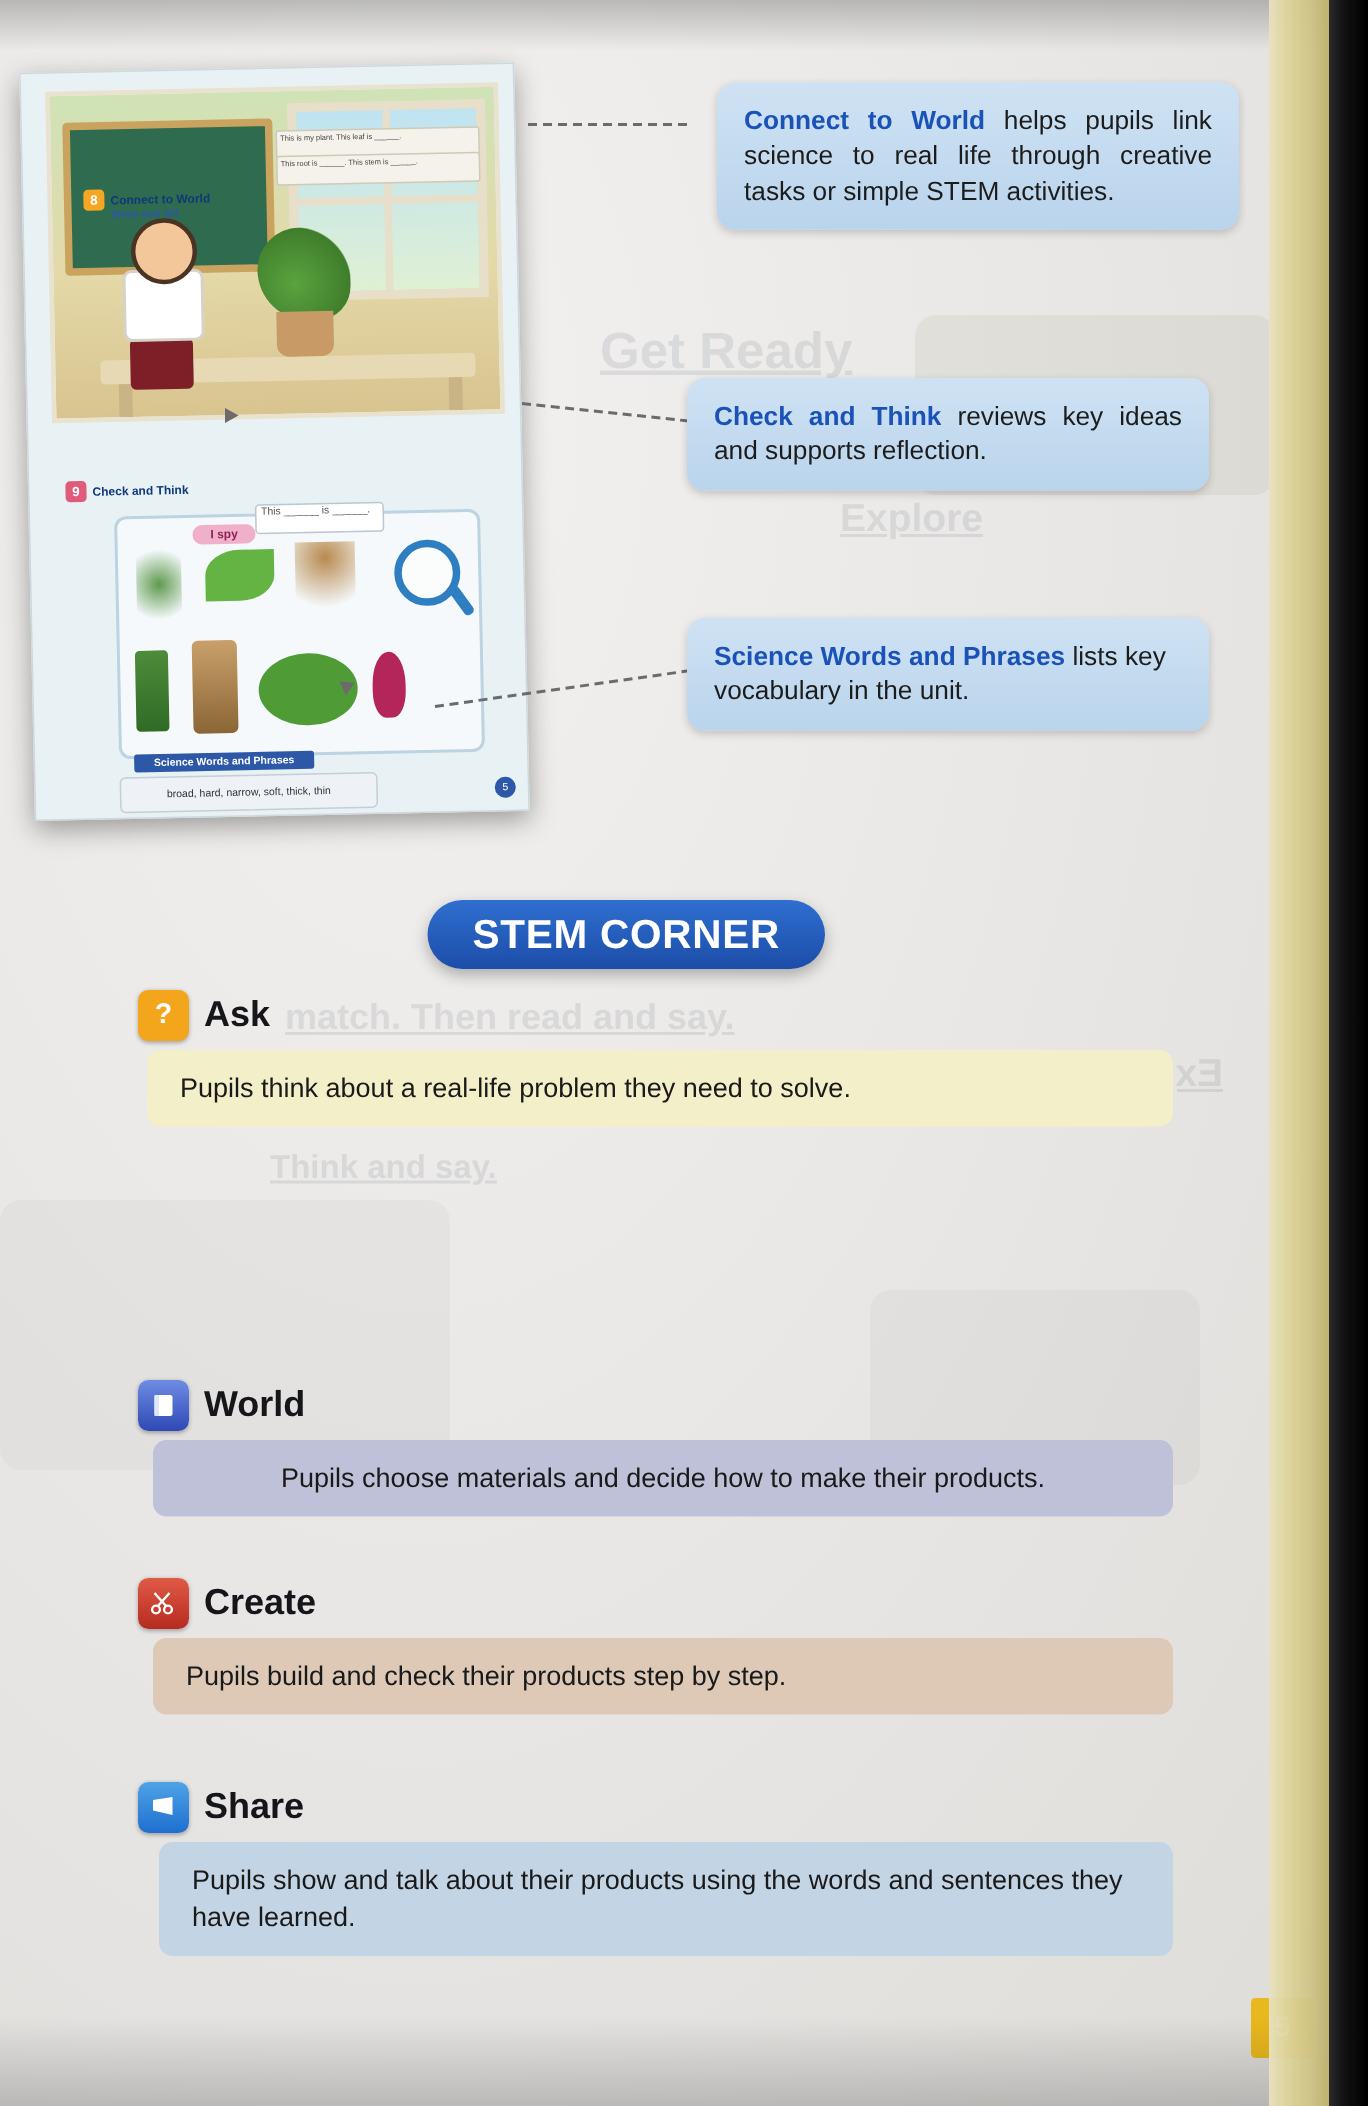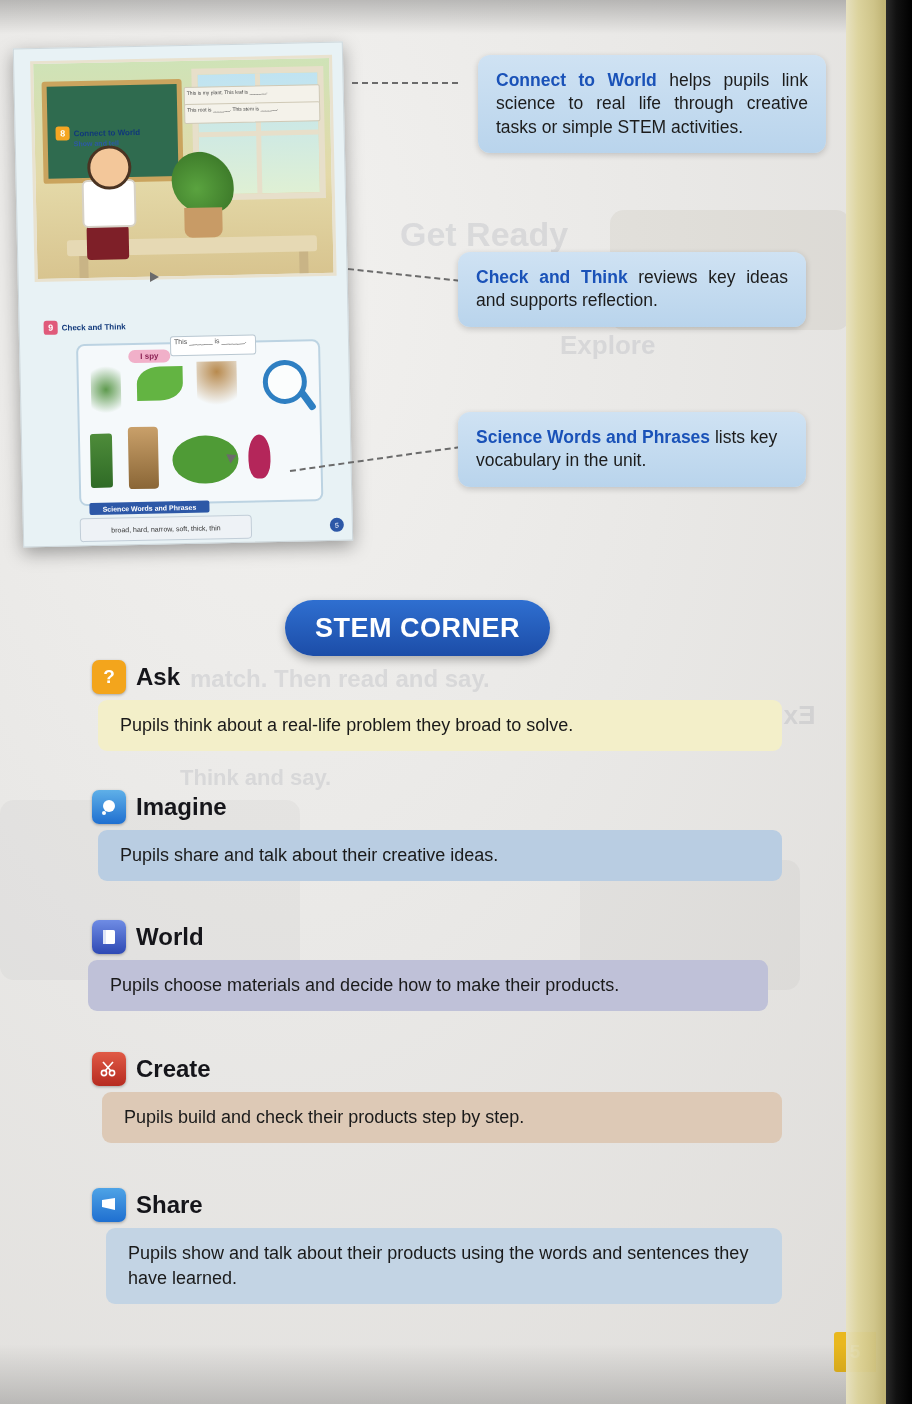--- a/index.html
+++ b/index.html
@@ -25,20 +25,21 @@
   }
 
   
   .ghost {
     position: absolute;
     color: rgba(110,120,135,0.16);
     font-family: "Liberation Sans", sans-serif;
     font-weight: bold;
     pointer-events: none;
     user-select: none;
+    text-decoration: underline;
   }
   .ghost-blob {
     position: absolute;
     pointer-events: none;
     border-radius: 14px;
   }
 
   
   .edge-yellow {
     position: absolute;
@@ -248,21 +249,21 @@
     width: 0; height: 0;
     border-top: 5px solid transparent;
     border-bottom: 5px solid transparent;
     border-right: 9px solid #6b6b6b;
   }
 
   
   .stem-banner {
     position: absolute;
     left: 285px; top: 600px;
-    width: 265px; height: 56px;
+    width: 265px; height: 46px;
     background: linear-gradient(180deg, #2f6fd0 0%, #1c4da8 100%);
     border-radius: 28px;
     box-shadow: 0 4px 10px rgba(0,0,0,.28);
     display: flex; align-items: center; justify-content: center;
     color: #ffffff;
     font-size: 27px;
     font-weight: bold;
     letter-spacing: .5px;
   }
 
@@ -390,47 +391,35 @@
     <b>Science Words and Phrases</b><span> lists key vocabulary in the unit.</span>
   </div>
 
   <div class="stem-banner">STEM CORNER</div>
 
   <div class="step" style="top:660px;">
     <div class="step-head">
       <div class="step-icon" style="background:#f3a51c;">?</div>
       <div class="step-title">Ask</div>
     </div>
-    <div class="step-body" style="background:#f3efc9; margin-left:10px; width:640px;">Pupils think about a real-life problem they broad to solve.</div>
-  </div>
-
-  <div class="step" style="top:790px;">
-    <div class="step-head">
-      <div class="step-icon" style="background:linear-gradient(180deg,#5fb0e8,#1f6fd0);">
-          <svg width="20" height="20" viewBox="0 0 20 20">
-            <circle cx="10" cy="9" r="6" fill="#ffffff"></circle>
-            <circle cx="5" cy="16" r="2" fill="#ffffff"></circle>
-          </svg>
-        </div>
-      <div class="step-title">Imagine</div>
-    </div>
-    <div class="step-body" style="background:#b9cde2; margin-left:10px; width:640px;">Pupils share and talk about their creative ideas.</div>
-  </div>
+    <div class="step-body" style="background:#f3efc9; margin-left:10px; width:640px;">Pupils think about a real-life problem they need to solve.</div>
+  </div>
+
 
   <div class="step" style="top:920px;">
     <div class="step-head">
       <div class="step-icon" style="background:linear-gradient(180deg,#6f8ce4,#2e49b4);">
           <svg width="18" height="18" viewBox="0 0 18 18">
             <rect x="3" y="2" width="12" height="14" rx="1.5" fill="#ffffff"></rect>
             <rect x="3" y="2" width="3" height="14" fill="#dfe6f7"></rect>
           </svg>
         </div>
       <div class="step-title">World</div>
     </div>
-    <div class="step-body" style="background:#bfc1d8; width:636px;">Pupils choose materials and decide how to make their products.</div>
+    <div class="step-body" style="background:#bfc1d8; margin-left:14px; width:636px;text-align:center;">Pupils choose materials and decide how to make their products.</div>
   </div>
 
   <div class="step" style="top:1188px;">
     <div class="step-head">
       <div class="step-icon" style="background:linear-gradient(180deg,#4ea3e6,#1f6fd0);">
           <svg width="20" height="20" viewBox="0 0 20 20">
             <polygon points="3,5 16,3 16,15 3,12" fill="#ffffff"></polygon>
           </svg>
         </div>
       <div class="step-title">Share</div>

